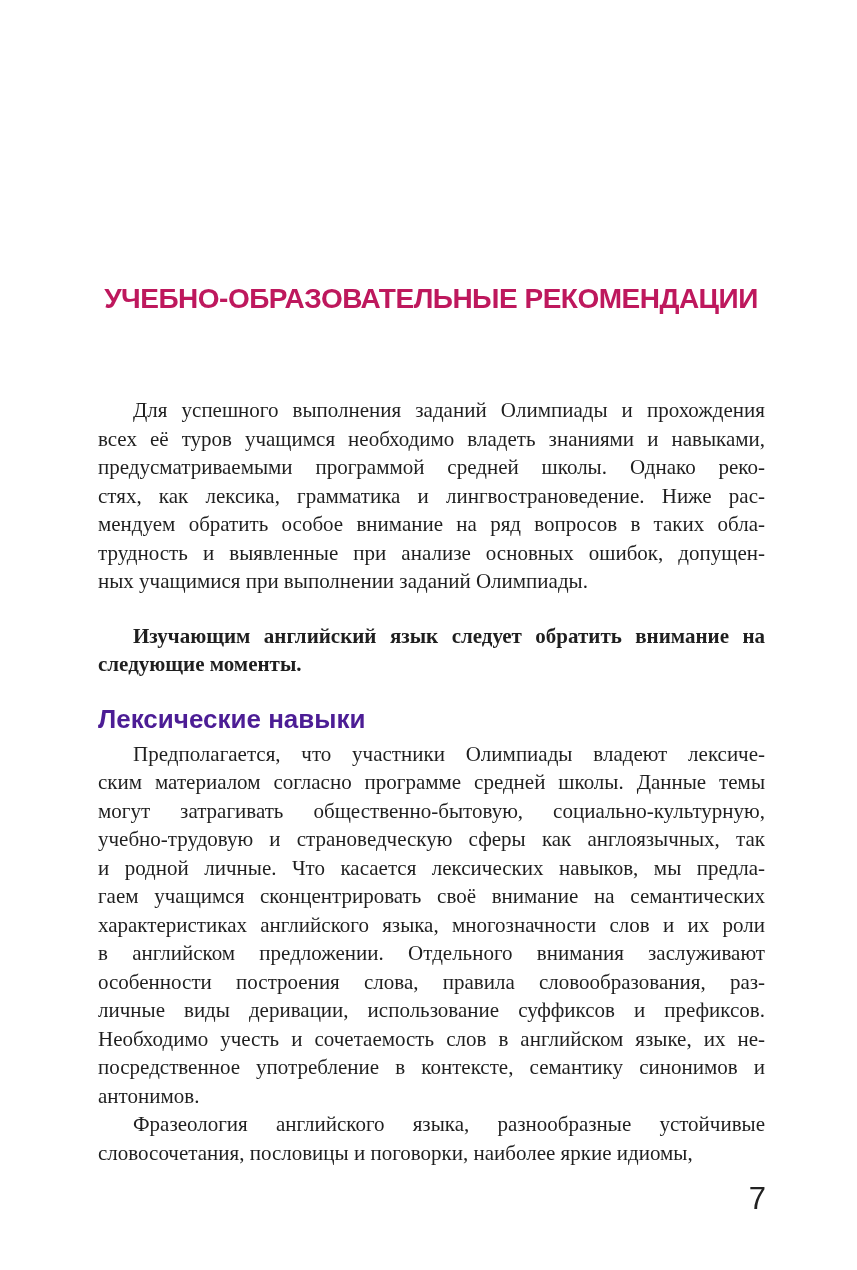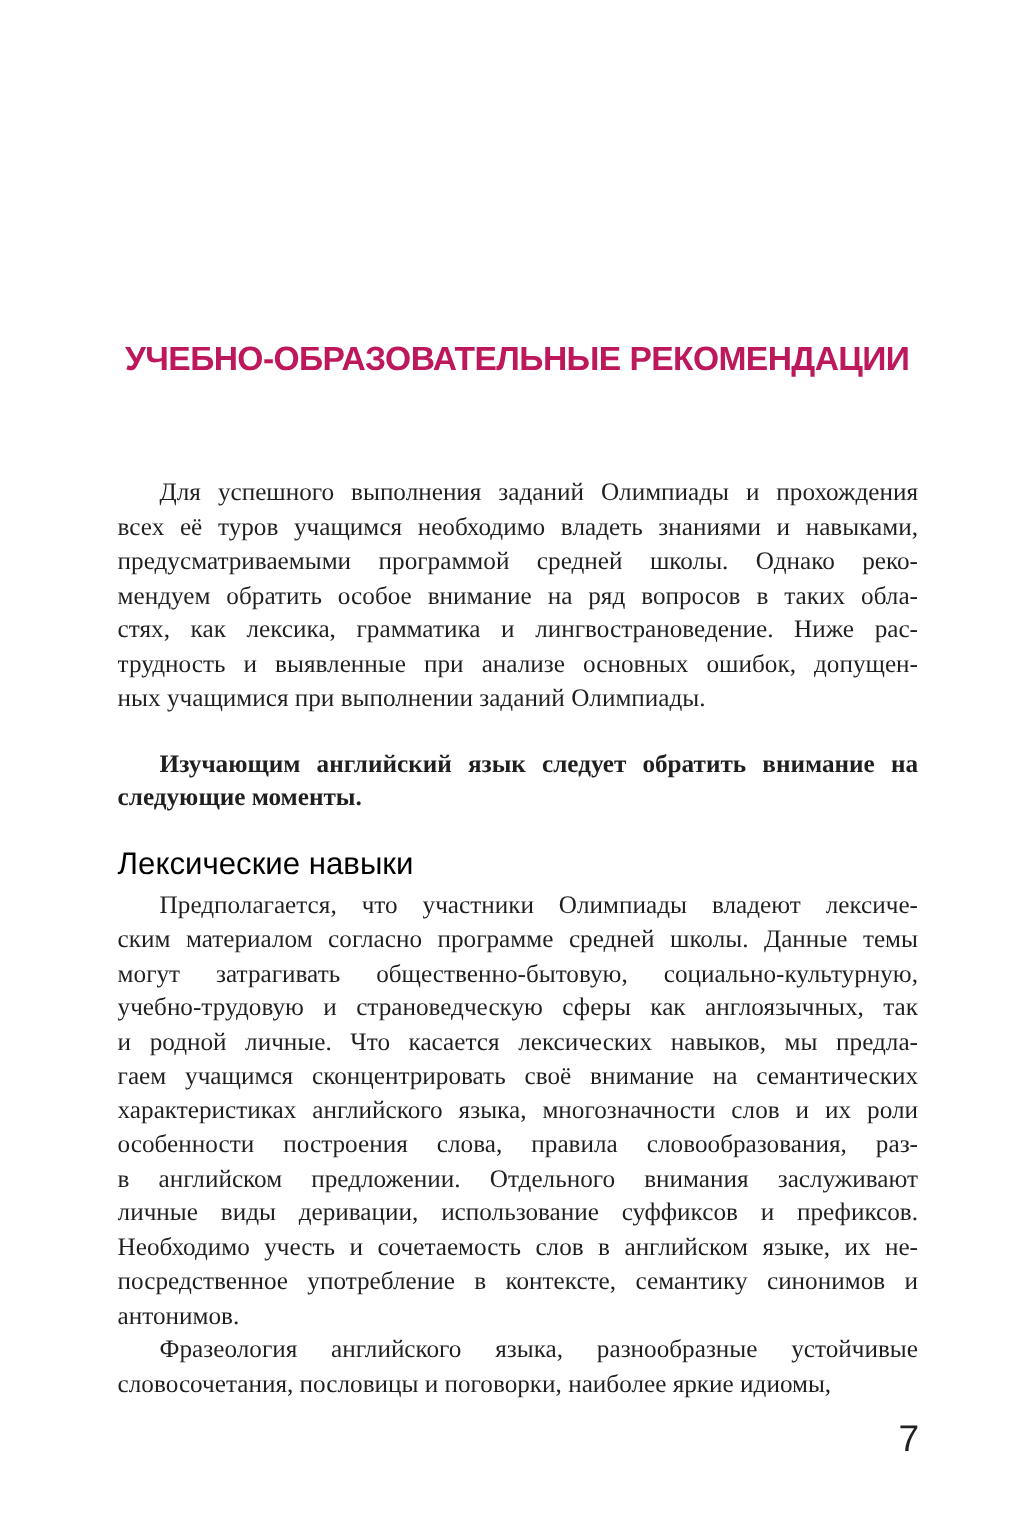--- a/index.html
+++ b/index.html
@@ -51,24 +51,24 @@
   .line.last { text-align-last: left; }
   .line.indent { text-indent: 35px; }
   .emphasis { margin-top: 26px; }
   .emphasis .line {
     font-weight: bold;
   }
   .subheading {
     margin-top: 24px;
     margin-bottom: 5px;
     font-family: "Liberation Sans", sans-serif;
-    font-weight: normal;
+    font-weight: bold;
     font-size: 26px;
     line-height: 32px;
-    color: #000000;
+    color: #4c1d95;
   }
   .page-number {
     position: absolute;
     top: 1182px;
     right: 91px;
     font-family: "Liberation Sans", sans-serif;
     font-size: 31px;
     line-height: 34px;
     color: #222222;
   }
@@ -77,40 +77,40 @@
 <body>
 
 <div class="page">
   <h1 class="page-title">УЧЕБНО-ОБРАЗОВАТЕЛЬНЫЕ РЕКОМЕНДАЦИИ</h1>
 
   <div class="text-column">
       <div class="block paragraph">
         <div class="line indent">Для успешного выполнения заданий Олимпиады и прохождения</div>
         <div class="line">всех её туров учащимся необходимо владеть знаниями и навыками,</div>
         <div class="line">предусматриваемыми программой средней школы. Однако реко-</div>
+        <div class="line">стях, как лексика, грамматика и лингвострановедение. Ниже рас-</div>
         <div class="line">мендуем обратить особое внимание на ряд вопросов в таких обла-</div>
-        <div class="line">стях, как лексика, грамматика и лингвострановедение. Ниже рас-</div>
         <div class="line">трудность и выявленные при анализе основных ошибок, допущен-</div>
         <div class="line last">ных учащимися при выполнении заданий Олимпиады.</div>
       </div>
       <div class="block emphasis">
         <div class="line indent">Изучающим английский язык следует обратить внимание на</div>
         <div class="line last">следующие моменты.</div>
       </div>
       <div class="block subheading">Лексические навыки</div>
       <div class="block paragraph">
         <div class="line indent">Предполагается, что участники Олимпиады владеют лексиче-</div>
         <div class="line">ским материалом согласно программе средней школы. Данные темы</div>
         <div class="line">могут затрагивать общественно-бытовую, социально-культурную,</div>
         <div class="line">учебно-трудовую и страноведческую сферы как англоязычных, так</div>
         <div class="line">и родной личные. Что касается лексических навыков, мы предла-</div>
         <div class="line">гаем учащимся сконцентрировать своё внимание на семантических</div>
         <div class="line">характеристиках английского языка, многозначности слов и их роли</div>
+        <div class="line">в английском предложении. Отдельного внимания заслуживают</div>
         <div class="line">особенности построения слова, правила словообразования, раз-</div>
-        <div class="line">в английском предложении. Отдельного внимания заслуживают</div>
         <div class="line">личные виды деривации, использование суффиксов и префиксов.</div>
         <div class="line">Необходимо учесть и сочетаемость слов в английском языке, их не-</div>
         <div class="line">посредственное употребление в контексте, семантику синонимов и</div>
         <div class="line last">антонимов.</div>
       </div>
       <div class="block paragraph">
         <div class="line indent">Фразеология английского языка, разнообразные устойчивые</div>
         <div class="line last">словосочетания, пословицы и поговорки, наиболее яркие идиомы,</div>
       </div>
     </div>

